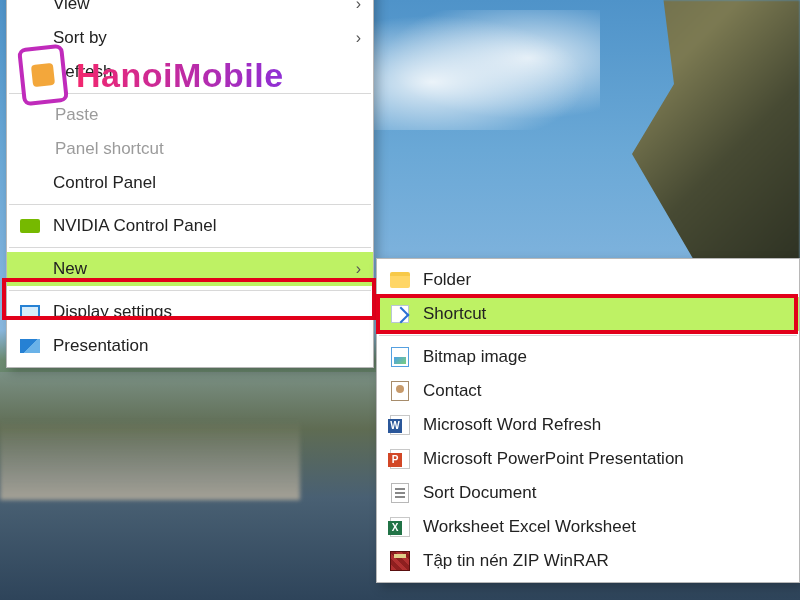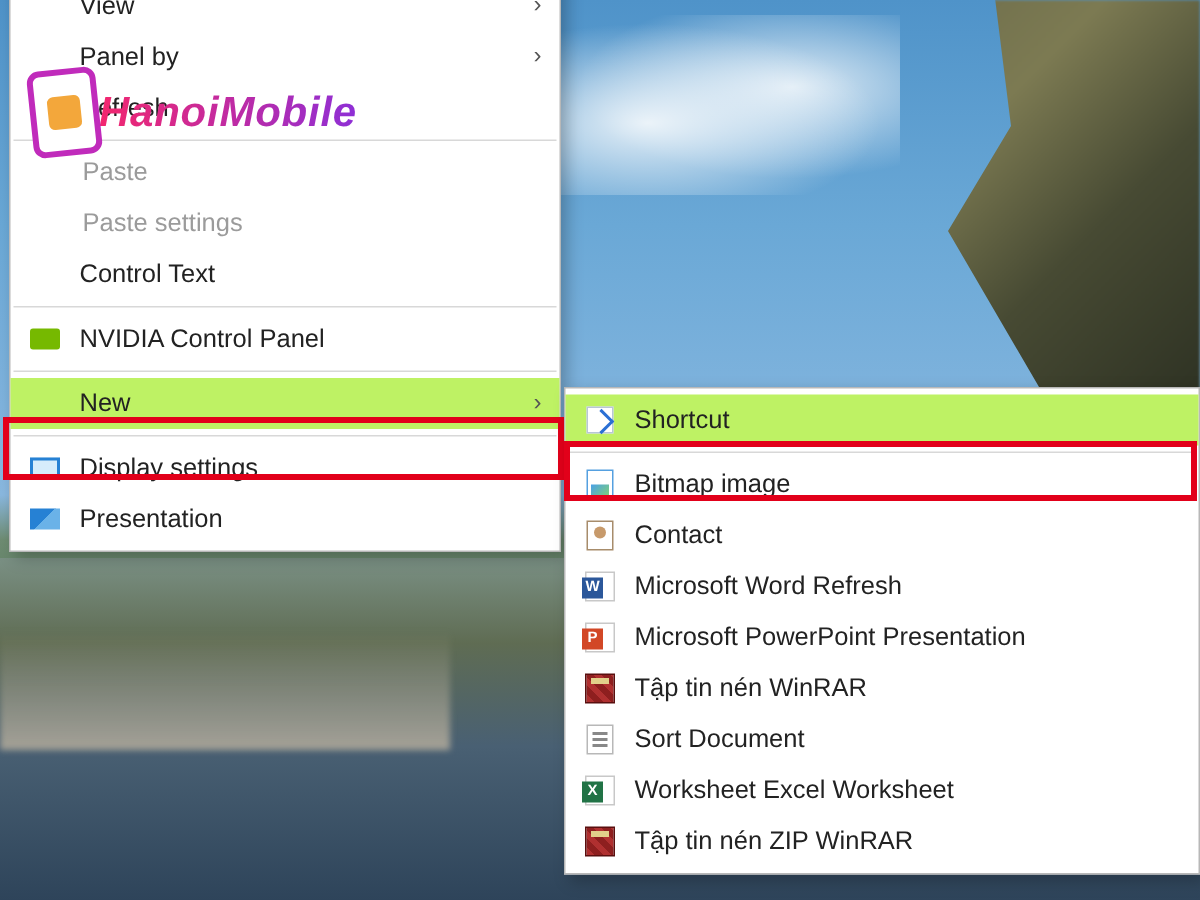--- a/index.html
+++ b/index.html
@@ -42,22 +42,22 @@
     z-index: 50; pointer-events: none;
   }
   .watermark .phone {
     width: 46px; height: 58px; border: 4px solid #c02bbb; border-radius: 8px;
     background: #fff; position: relative; transform: rotate(-6deg);
   }
   .watermark .phone::after {
     content: ""; position: absolute; left: 8px; top: 14px; width: 22px; height: 22px;
     background: #f3a73b; border-radius: 4px;
   }
-  .watermark .text { font-weight: 800; font-style: italic;
-    font-size: 28px; letter-spacing: .5px;
+  .watermark .text { margin-left: 10px; font-weight: 800; 
+    font-size: 34px; letter-spacing: .5px;
     background: linear-gradient(90deg,#f3276e,#8e2fd6); -webkit-background-clip: text;
     -webkit-text-fill-color: transparent; color: #c02bbb;
   }
 
   
   .menu {
     position: absolute; background: #fff; border: 1px solid #b8b8b8;
     box-shadow: 4px 4px 10px rgba(0,0,0,.25);
     padding: 4px 0; font-size: 17px; color: #222;
   }
@@ -133,35 +133,35 @@
   <div class="phone"></div>
   <div class="text">HanoiMobile</div>
 </div>
 
 <div class="menu menu1">
   <div class="menu-item">
     <span>View</span>
     <span class="arrow">›</span>
   </div>
   <div class="menu-item">
-    <span>Panel by</span>
+    <span>Sort by</span>
     <span class="arrow">›</span>
   </div>
   <div class="menu-item">
     <span>Refresh</span>
   </div>
   <div class="menu-sep"></div>
   <div class="menu-item disabled">
     <span>Paste</span>
   </div>
   <div class="menu-item disabled">
-    <span>Paste settings</span>
-  </div>
-  <div class="menu-item">
-    <span>Control Text</span>
+    <span>Panel shortcut</span>
+  </div>
+  <div class="menu-item">
+    <span>Control Panel</span>
   </div>
   <div class="menu-sep"></div>
   <div class="menu-item">
     <span class="ic">
         <span class="ic-nvidia"></span>
       </span>
     <span>NVIDIA Control Panel</span>
   </div>
   <div class="menu-sep"></div>
   <div class="menu-item hover" style="position:relative;">
@@ -179,20 +179,26 @@
     <span class="ic">
         <span class="ic-personalize"></span>
       </span>
     <span>Presentation</span>
   </div>
 </div>
 
 <div class="highlight-box" style="left:2px; top:278px; width:374px; height:42px;"></div>
 
 <div class="menu menu2">
+  <div class="menu-item">
+    <span class="ic">
+        <span class="ic-folder"></span>
+      </span>
+    <span>Folder</span>
+  </div>
   <div class="menu-item hover">
     <span class="ic">
         <span class="ic-shortcut"></span>
       </span>
     <span>Shortcut</span>
   </div>
   <div class="menu-sep"></div>
   <div class="menu-item">
     <span class="ic">
         <span class="ic-bmp"></span>
@@ -212,37 +218,31 @@
     <span>Microsoft Word Refresh</span>
   </div>
   <div class="menu-item">
     <span class="ic">
         <span class="ic-ppt"></span>
       </span>
     <span>Microsoft PowerPoint Presentation</span>
   </div>
   <div class="menu-item">
     <span class="ic">
+        <span class="ic-txt"></span>
+      </span>
+    <span>Sort Document</span>
+  </div>
+  <div class="menu-item">
+    <span class="ic">
+        <span class="ic-excel"></span>
+      </span>
+    <span>Worksheet Excel Worksheet</span>
+  </div>
+  <div class="menu-item">
+    <span class="ic">
         <span class="ic-rar"></span>
       </span>
-    <span>Tập tin nén WinRAR</span>
-  </div>
-  <div class="menu-item">
-    <span class="ic">
-        <span class="ic-txt"></span>
-      </span>
-    <span>Sort Document</span>
-  </div>
-  <div class="menu-item">
-    <span class="ic">
-        <span class="ic-excel"></span>
-      </span>
-    <span>Worksheet Excel Worksheet</span>
-  </div>
-  <div class="menu-item">
-    <span class="ic">
-        <span class="ic-rar"></span>
-      </span>
     <span>Tập tin nén ZIP WinRAR</span>
   </div>
 </div>
 
 <div class="highlight-box" style="left:376px; top:294px; width:422px; height:40px;"></div>
 
 </body></html>

